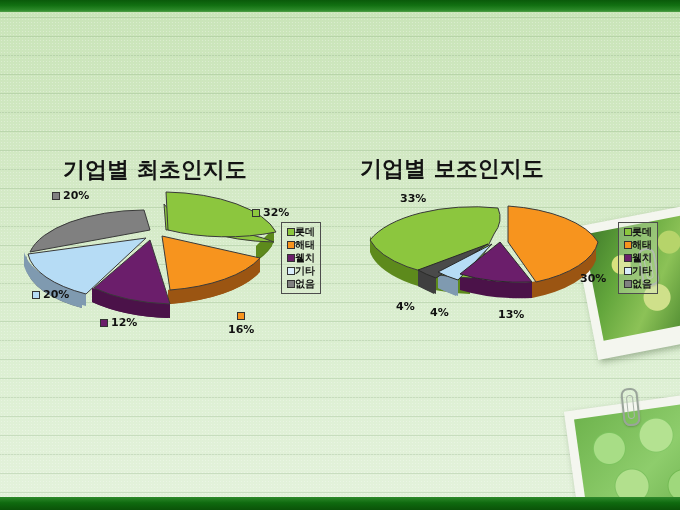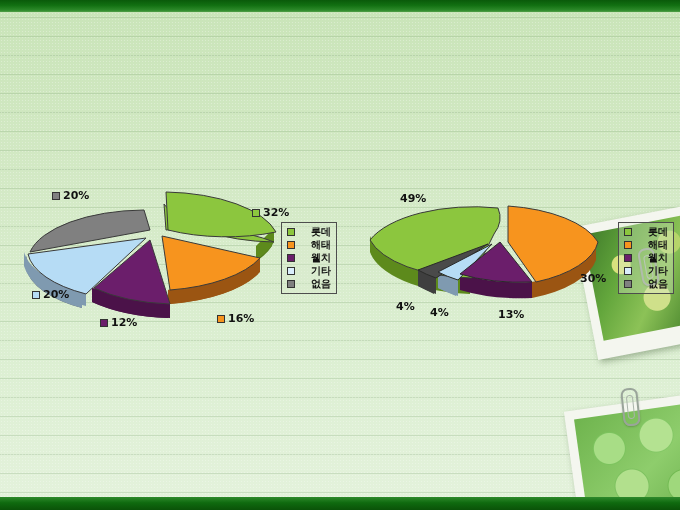--- a/index.html
+++ b/index.html
@@ -73,21 +73,21 @@
 
   
   .pie-wrap{position:absolute;}
   .pct{position:absolute;font-size:11px;font-weight:bold;color:#111;white-space:nowrap;
        display:flex;align-items:center;gap:3px;}
   .pct .sw{display:inline-block;width:8px;height:8px;border:1px solid #333;box-sizing:border-box;}
 
   
   .legend{position:absolute;border:1px solid #4d4d4d;background:rgba(222,236,210,0.35);
           padding:4px 5px;display:flex;flex-direction:column;gap:3px;}
-  .legend .row{display:flex;align-items:center;gap:16px;font-size:10px;color:#111;font-weight:bold;white-space:nowrap;line-height:1;}
+  .legend .row{display:flex;align-items:center;gap:0;font-size:10px;color:#111;font-weight:bold;white-space:nowrap;line-height:1;}
   .legend .sw{width:8px;height:8px;border:1px solid #333;box-sizing:border-box;display:inline-block;}
   #legend1{left:281px;top:222px;}
   #legend2{left:618px;top:222px;}
 
   
   #source{position:absolute;left:197px;top:333px;font-size:12px;color:#2a2a2a;white-space:nowrap;}
 
   
   #banner{
     position:absolute;left:113px;top:381px;width:465px;height:30px;
@@ -109,20 +109,21 @@
   <div class="photo-card" id="card-top">
     <div class="photo-inner"></div>
   </div>
   <div class="clip" id="clip-top"></div>
 
   <div class="photo-card" id="card-bottom">
     <div class="photo-inner"></div>
   </div>
   <div class="clip" id="clip-bottom"></div>
 
+  <div class="chart-title" id="title1">기업별 최초인지도</div>
 
   <div class="pie-wrap" style="left:20px;top:190px;width:260px;height:136px;">
     <svg width="260" height="130" viewBox="0 0 260 130">
       <defs>
         <clipPath id="c1clip">
             <rect x="0" y="0" width="260" height="130"></rect>
           </clipPath>
       </defs>
       <g clip-path="url(#c1clip)">
 
@@ -163,21 +164,21 @@
       <span>20%</span>
     </div>
     <div class="pct" style="left:12px;top:98px;">
       <span class="sw" style="background:#b6dcf5"></span>
       <span>20%</span>
     </div>
     <div class="pct" style="left:80px;top:126px;">
       <span class="sw" style="background:#6b1e6b"></span>
       <span>12%</span>
     </div>
-    <div class="pct" style="left:197px;top:122px;">
+    <div class="pct" style="left:208px;top:122px;flex-direction:column;">
       <span class="sw" style="background:#f7941e"></span>
       <span>16%</span>
     </div>
     <div class="pct" style="left:232px;top:16px;">
       <span class="sw" style="background:#8cc63e"></span>
       <span>32%</span>
     </div>
   </div>
 
   <div class="legend" id="legend1">
@@ -196,20 +197,21 @@
     <div class="row">
       <span class="sw" style="background:#daeefc"></span>
       <span>기타</span>
     </div>
     <div class="row">
       <span class="sw" style="background:#808080"></span>
       <span>없음</span>
     </div>
   </div>
 
+  <div class="chart-title" id="title2">기업별 보조인지도</div>
 
   <div class="pie-wrap" style="left:360px;top:190px;width:260px;height:130px;">
     <svg width="260" height="130" viewBox="0 0 260 130">
       <defs>
           <clipPath id="c2clip">
             <rect x="0" y="0" width="260" height="130"></rect>
           </clipPath>
         </defs>
       <g clip-path="url(#c2clip)">
 
@@ -237,21 +239,21 @@
 
         <path d="M140,52 L100,84 A110,50 0 0 0 172,92 Z" fill="#6b1e6b" stroke="#2a2a2a" stroke-width="1"></path>
 
         <path d="M150,18 A110,50 0 0 1 236,54 A110,50 0 0 1 164,38 Z" fill="#f7941e" stroke="#3a3a3a" stroke-width="1" opacity="0"></path>
         <path d="M148,16 A110,50 0 0 1 238,52 A110,50 0 0 1 176,92 L148,52 Z" fill="#f7941e" stroke="#3a3a3a" stroke-width="1"></path>
       </g>
     </svg>
 
     
     <div class="pct" style="left:40px;top:2px;">
-      <span>49%</span>
+      <span>33%</span>
     </div>
     <div class="pct" style="left:36px;top:110px;">
       <span>4%</span>
     </div>
     <div class="pct" style="left:70px;top:116px;">
       <span>4%</span>
     </div>
     <div class="pct" style="left:138px;top:118px;">
       <span>13%</span>
     </div>

